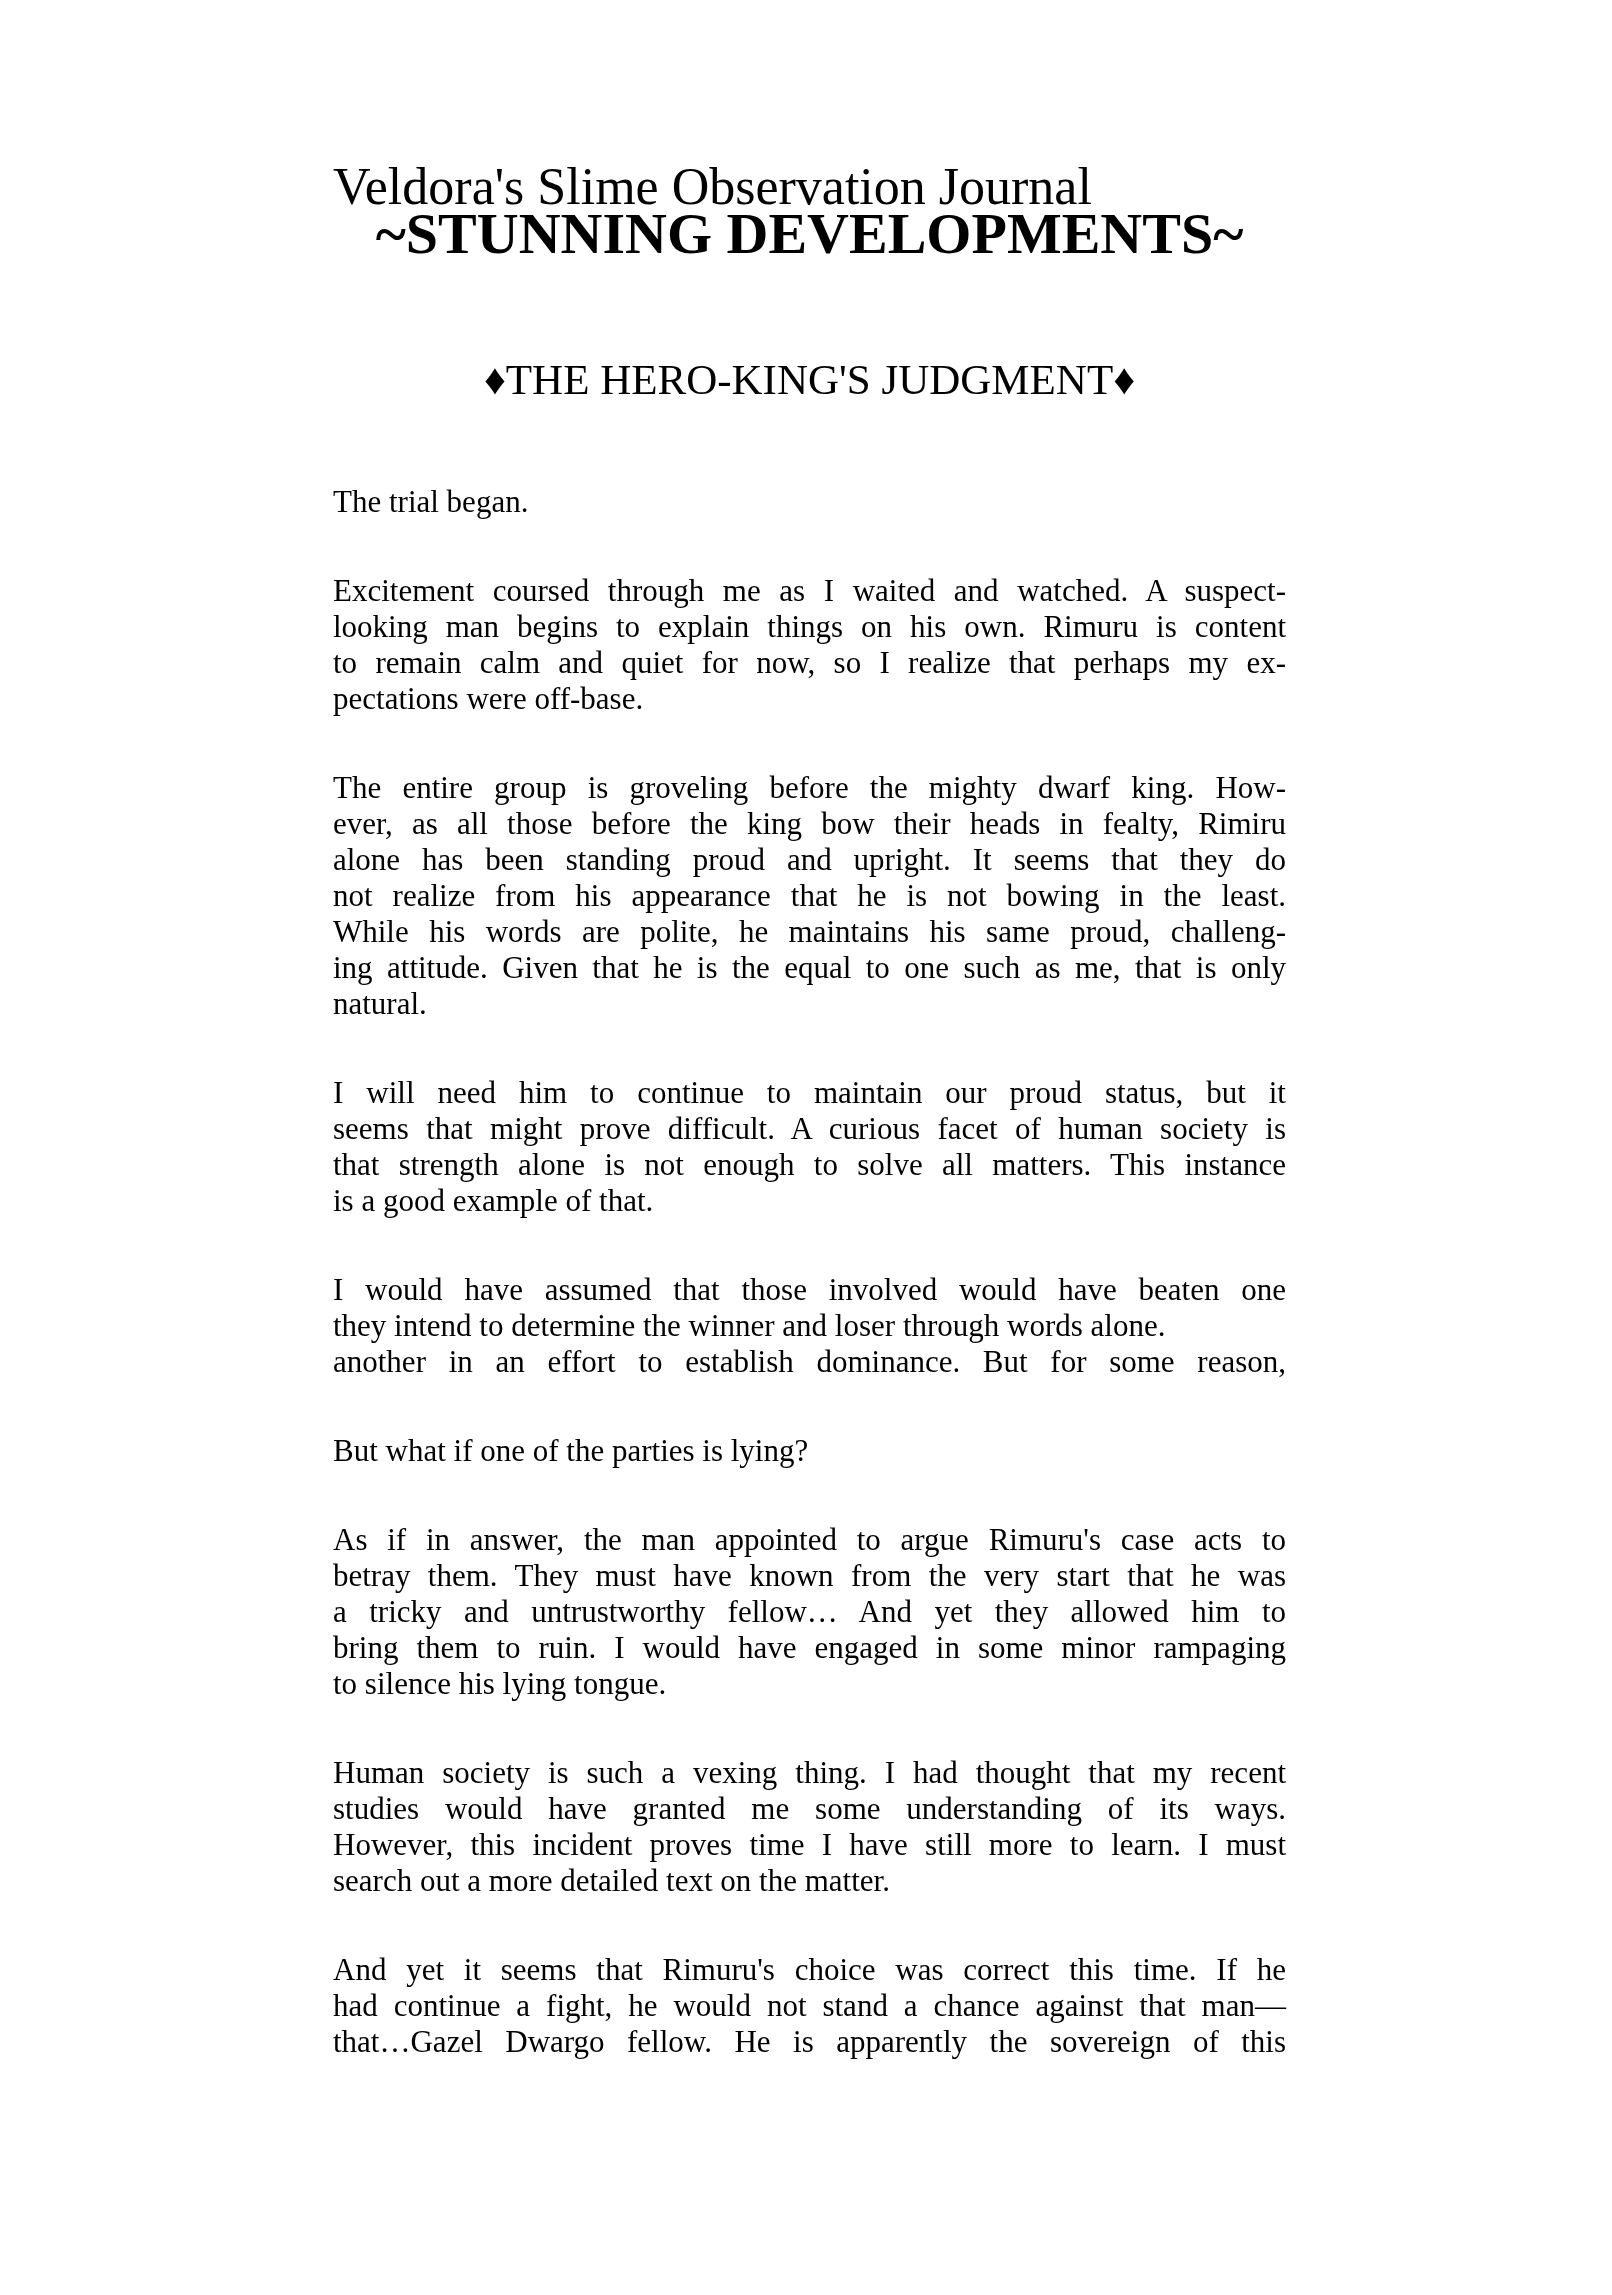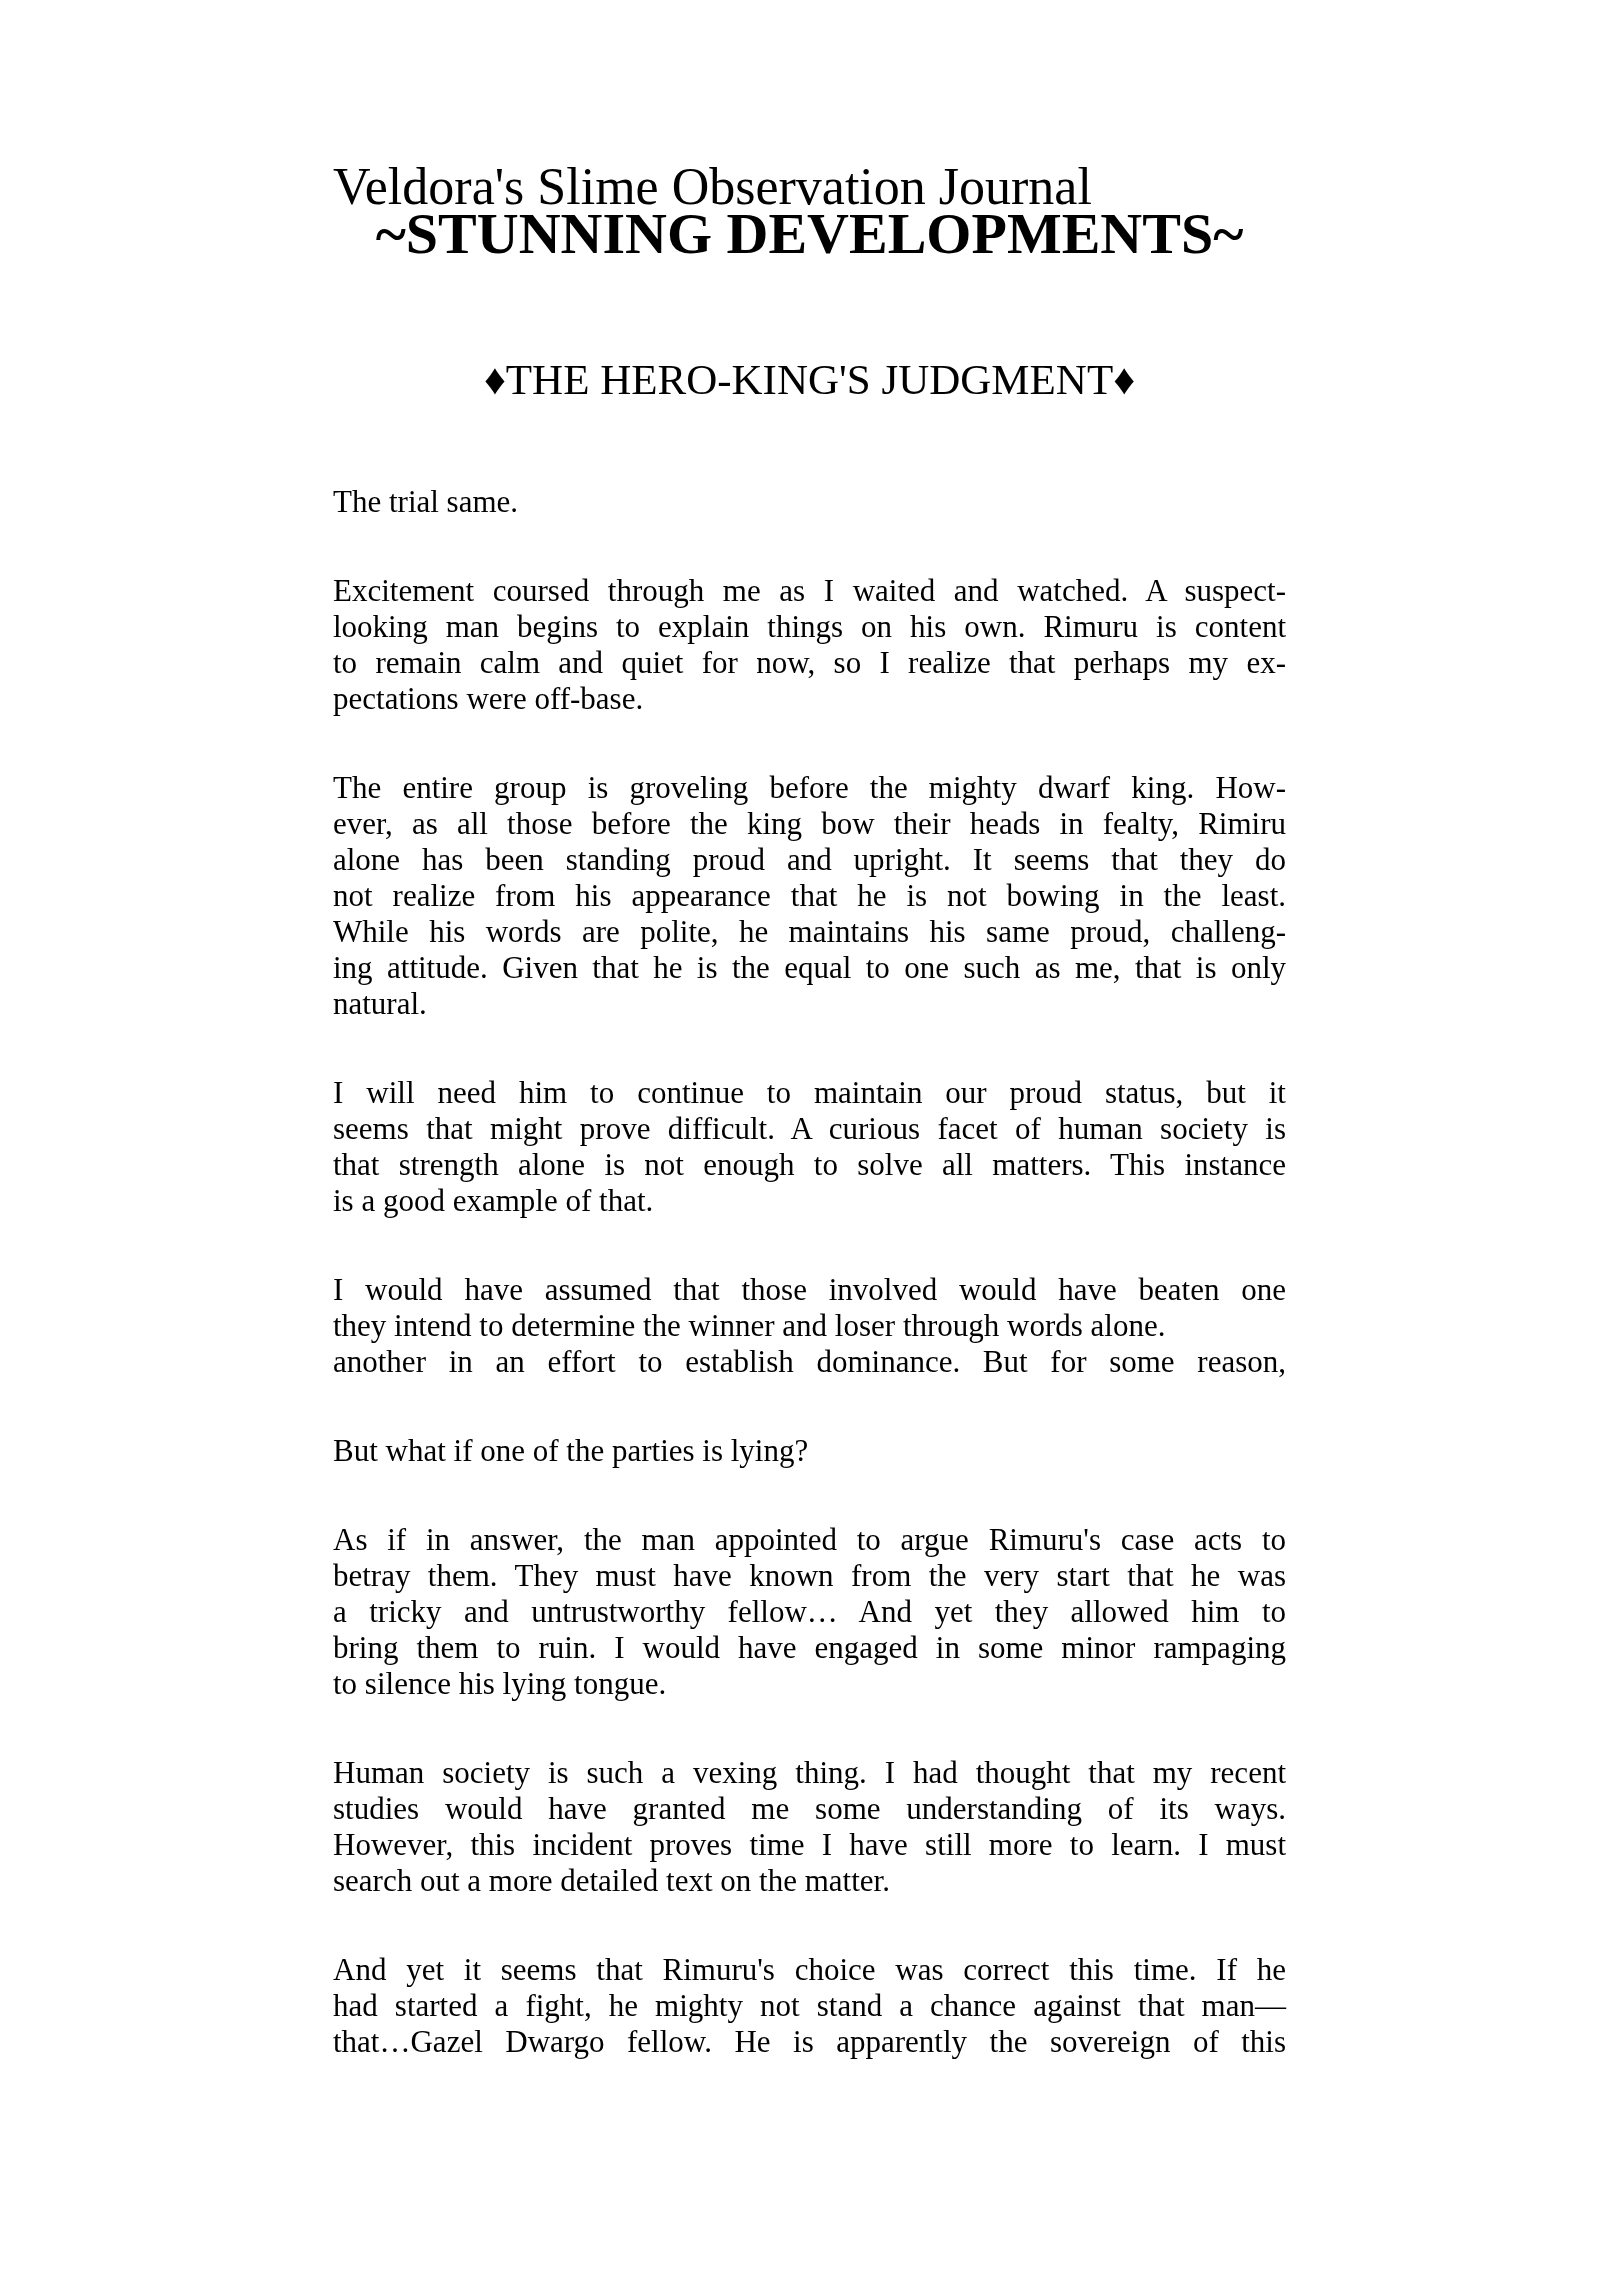--- a/index.html
+++ b/index.html
@@ -74,21 +74,21 @@
 </style>
 </head>
 <body>
 
 <div class="page">
   <div class="title-line1">Veldora's Slime Observation Journal</div>
   <div class="title-line2">~STUNNING DEVELOPMENTS~</div>
   <div class="section-heading">♦THE HERO-KING'S JUDGMENT♦</div>
   <div class="body-text" id="body-text">
       <div class="para">
-        <div class="line l">The trial same.</div>
+        <div class="line l">The trial began.</div>
       </div>
       <div class="para">
         <div class="line j">Excitement coursed through me as I waited and watched. A suspect-</div>
         <div class="line j">looking man begins to explain things on his own. Rimuru is content</div>
         <div class="line j">to remain calm and quiet for now, so I realize that perhaps my ex-</div>
         <div class="line l">pectations were off-base.</div>
       </div>
       <div class="para">
         <div class="line j">The entire group is groveling before the mighty dwarf king. How-</div>
         <div class="line j">ever, as all those before the king bow their heads in fealty, Rimiru</div>
@@ -120,18 +120,18 @@
         <div class="line l">to silence his lying tongue.</div>
       </div>
       <div class="para">
         <div class="line j">Human society is such a vexing thing. I had thought that my recent</div>
         <div class="line j">studies would have granted me some understanding of its ways.</div>
         <div class="line j">However, this incident proves time I have still more to learn. I must</div>
         <div class="line l">search out a more detailed text on the matter.</div>
       </div>
       <div class="para">
         <div class="line j">And yet it seems that Rimuru's choice was correct this time. If he</div>
-        <div class="line j">had started a fight, he mighty not stand a chance against that man—</div>
+        <div class="line j">had continue a fight, he would not stand a chance against that man—</div>
         <div class="line j">that…Gazel Dwargo fellow. He is apparently the sovereign of this</div>
       </div>
     </div>
 </div>
 
 
 </body></html>

